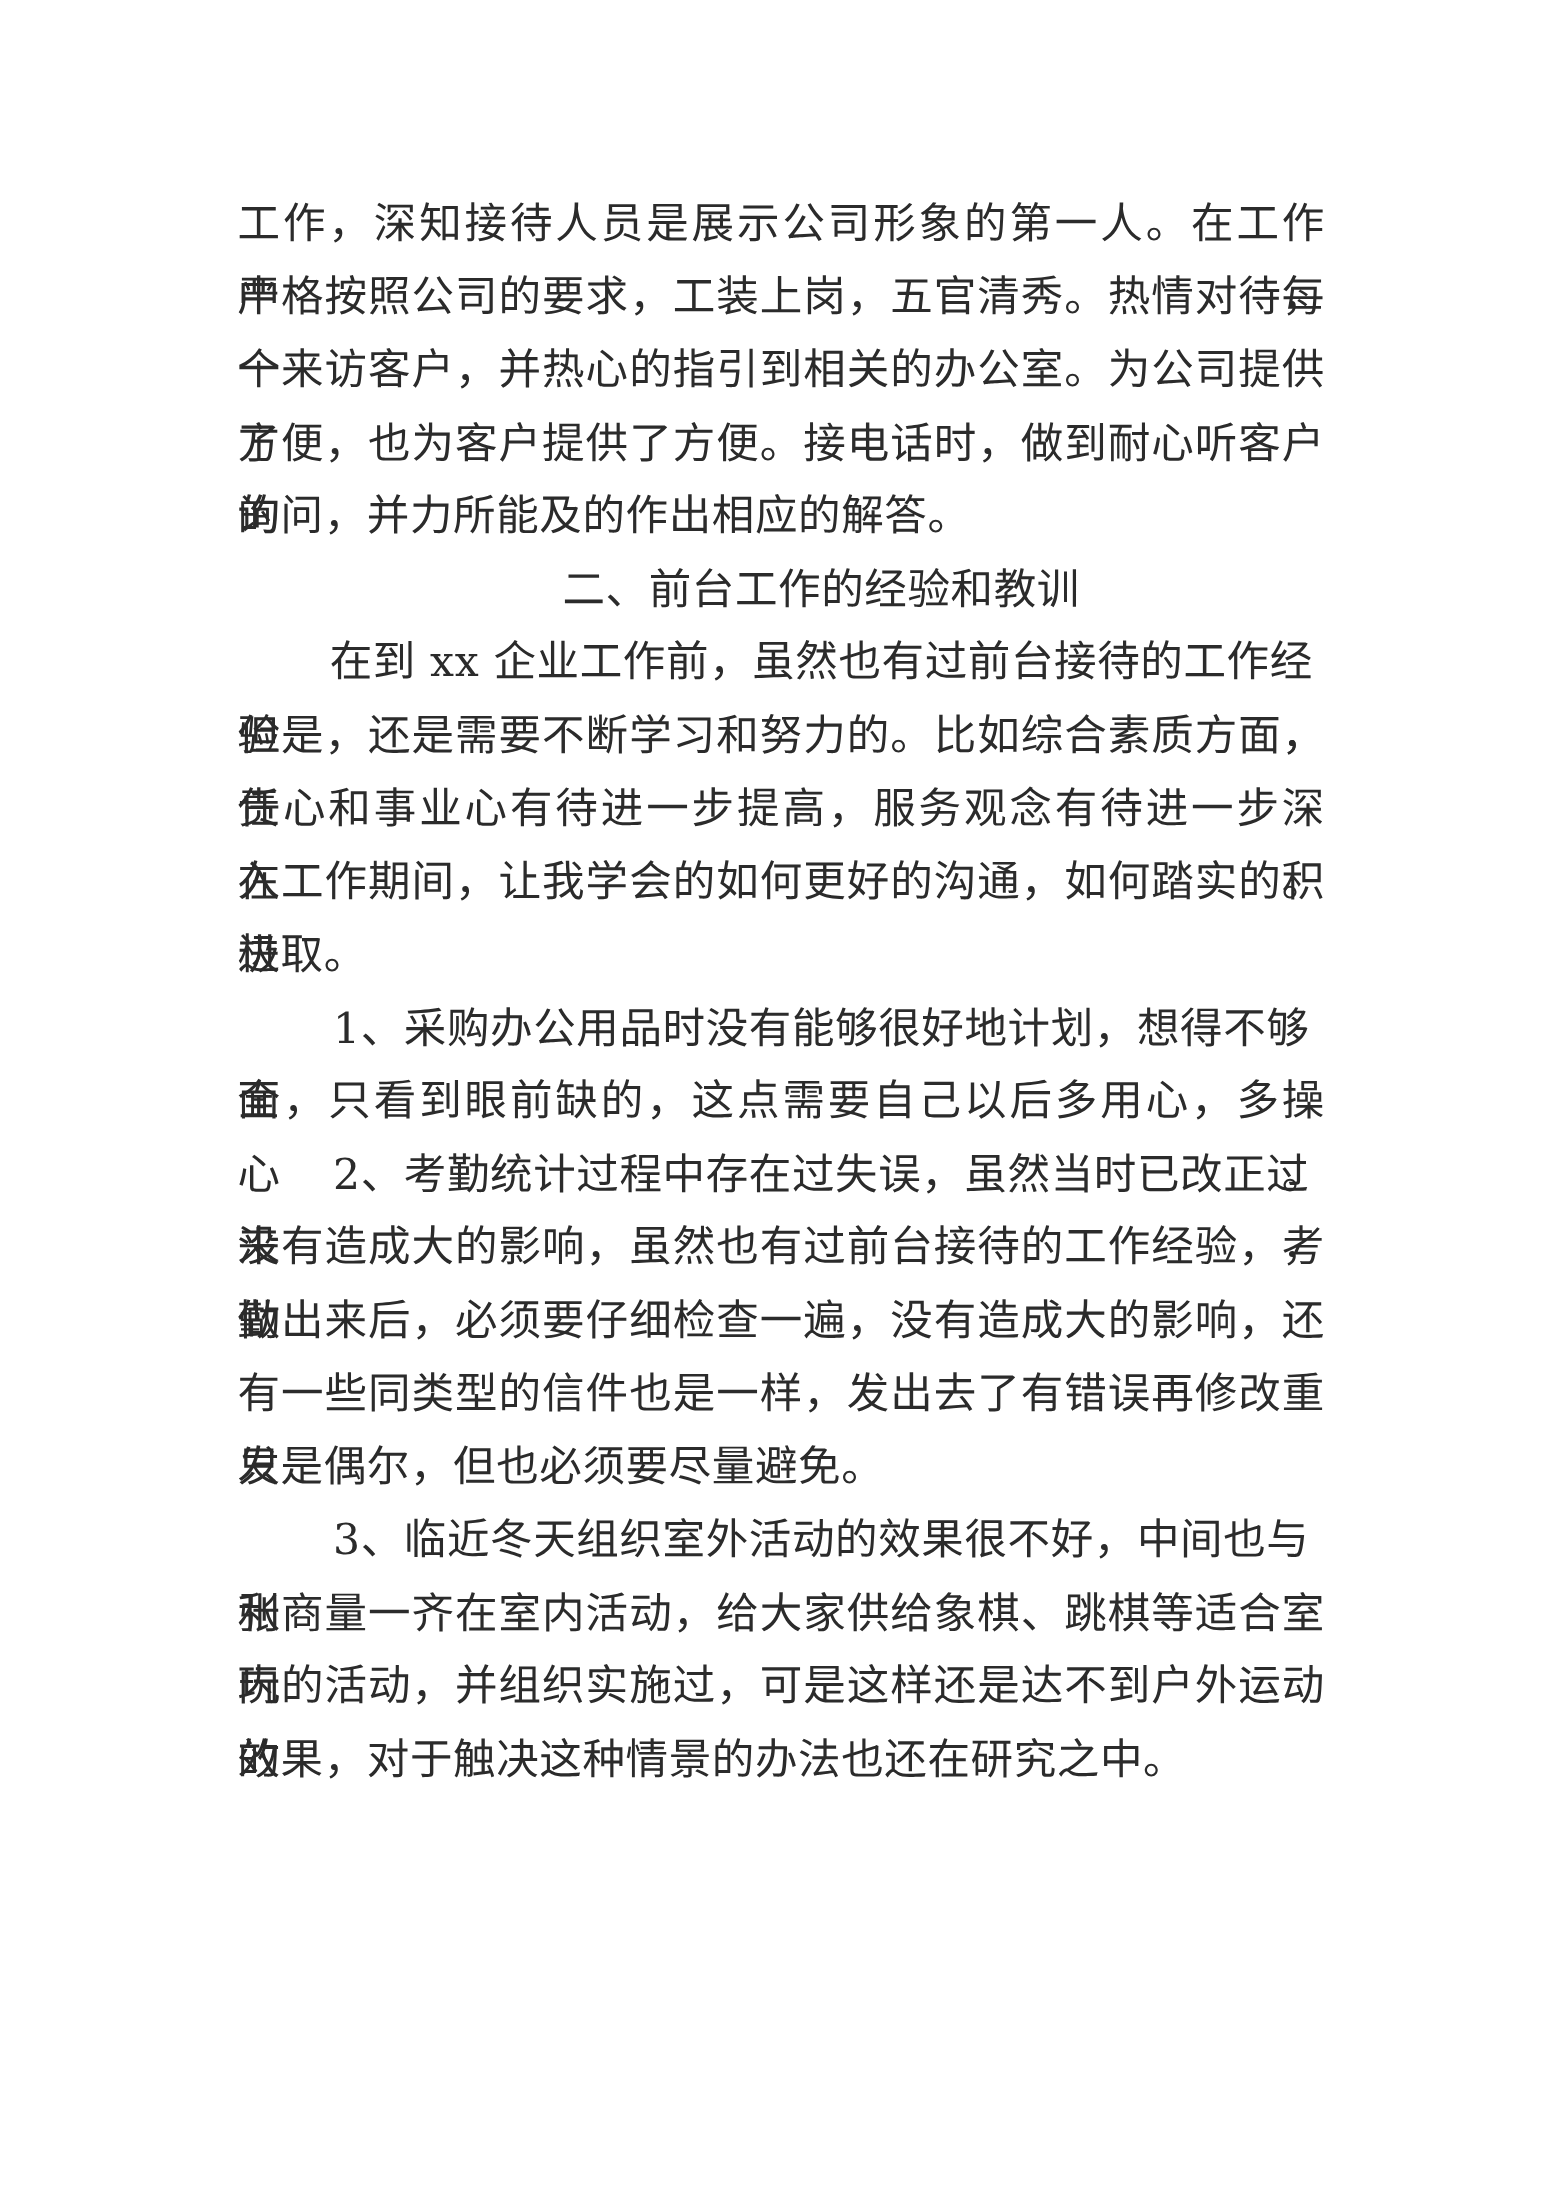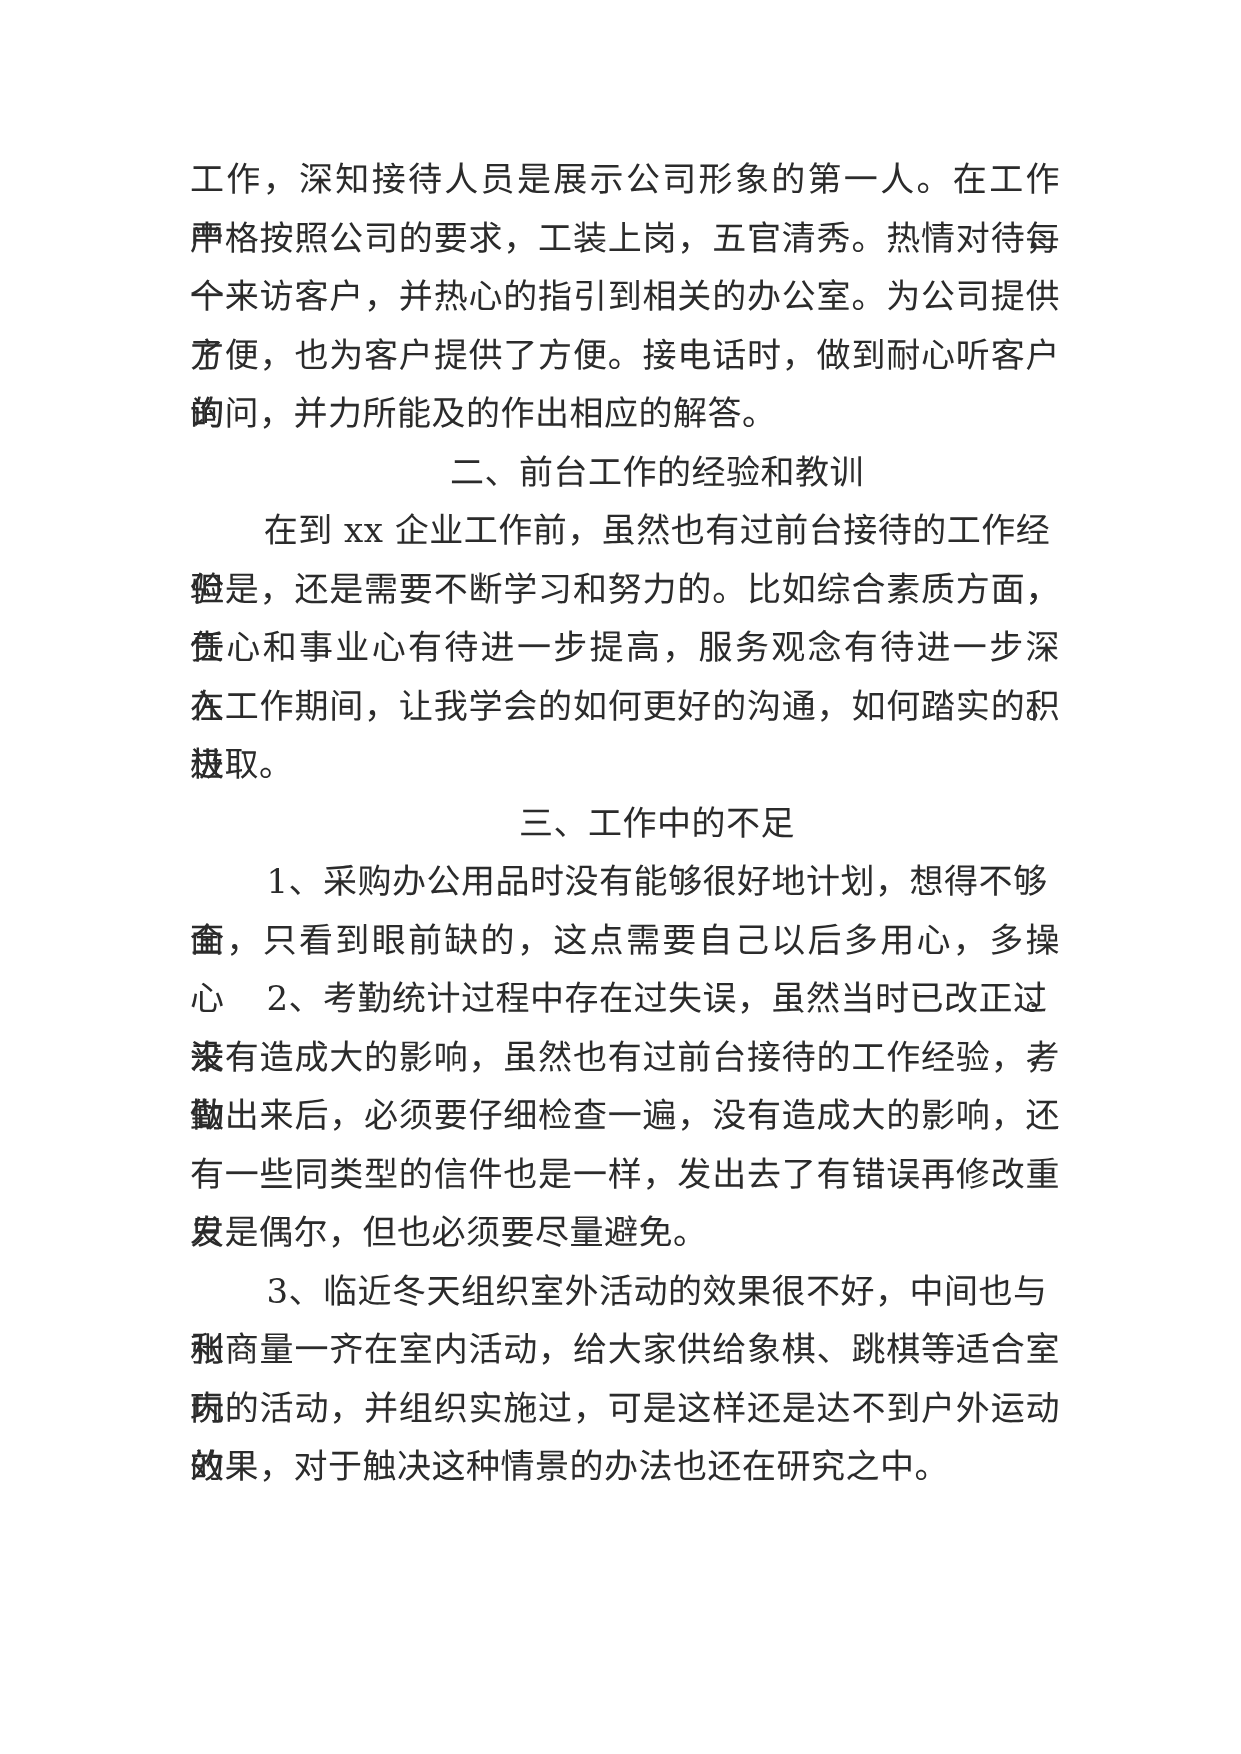--- a/index.html
+++ b/index.html
@@ -52,21 +52,20 @@
       <div class="line justify">严格按照公司的要求，工装上岗，五官清秀。热情对待每一</div>
       <div class="line justify">个来访客户，并热心的指引到相关的办公室。为公司提供了</div>
       <div class="line justify">方便，也为客户提供了方便。接电话时，做到耐心听客户的</div>
       <div class="line">询问，并力所能及的作出相应的解答。</div>
       <div class="line indent">二、前台工作的经验和教训</div>
       <div class="line justify indent">在到 xx 企业工作前，虽然也有过前台接待的工作经验，</div>
       <div class="line justify">但是，还是需要不断学习和努力的。比如综合素质方面，责</div>
       <div class="line justify">任心和事业心有待进一步提高，服务观念有待进一步深入。</div>
       <div class="line justify">在工作期间，让我学会的如何更好的沟通，如何踏实的积极</div>
       <div class="line">进取。</div>
-      <div class="line indent">三、工作中的不足</div>
       <div class="line justify indent">1、采购办公用品时没有能够很好地计划，想得不够全</div>
       <div class="line justify">面，只看到眼前缺的，这点需要自己以后多用心，多操心。</div>
       <div class="line justify indent">2、考勤统计过程中存在过失误，虽然当时已改正过来，</div>
       <div class="line justify">没有造成大的影响，虽然也有过前台接待的工作经验，考勤</div>
       <div class="line justify">做出来后，必须要仔细检查一遍，没有造成大的影响，还</div>
       <div class="line justify">有一些同类型的信件也是一样，发出去了有错误再修改重发</div>
       <div class="line">只是偶尔，但也必须要尽量避免。</div>
       <div class="line justify indent">3、临近冬天组织室外活动的效果很不好，中间也与张</div>
       <div class="line justify">利商量一齐在室内活动，给大家供给象棋、跳棋等适合室内</div>
       <div class="line justify">玩的活动，并组织实施过，可是这样还是达不到户外运动的</div>

